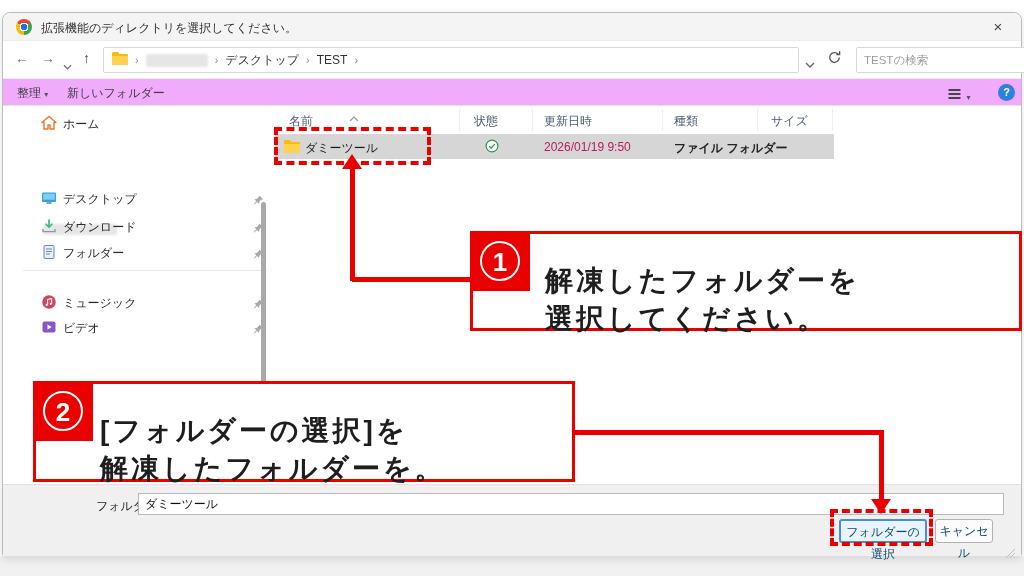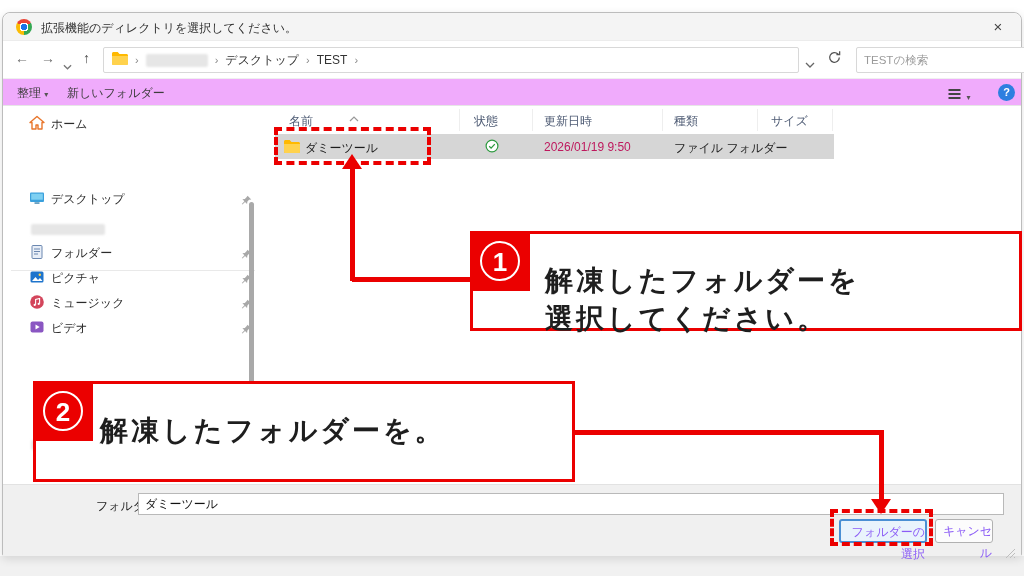--- a/index.html
+++ b/index.html
@@ -44,49 +44,49 @@
 
   
   #cmdbar { left:0; top:66px; width:100%; height:27px; background:#f0abfc; border-bottom:1px solid #e6e6e6; }
   .cmd { font-size:12px; color:#3d3d3d; top:6px; }
   .caret { font-size:8px; color:#555; }
   #view-btn { left:944px; top:7px; }
   #help-btn { left:995px; top:5px; width:17px; height:17px; border-radius:50%;
     background:#2d7fe0; color:#fff; font-size:11px; font-weight:bold; text-align:center; line-height:17px; }
 
   
-  #sidebar { left:0; top:93px; width:266px; height:378px; background:#fff; }
+  #sidebar { left:12px; top:93px; width:266px; height:378px; background:#fff; }
   .side-item { position:absolute; left:0; width:250px; height:24px; }
   .side-ico { position:absolute; left:26px; top:4px; width:16px; height:16px; }
   .side-label { position:absolute; left:48px; top:5px; font-size:12px; color:#2b2b2b; }
   .pin { position:absolute; left:238px; top:6px; width:11px; height:11px; opacity:.75; }
   #side-divider { left:8px; top:164px; width:244px; height:1px; background:#e9e9e9; }
   #side-scroll { left:246px; top:96px; width:5px; height:190px; background:#a9a9a9; border-radius:3px; }
   #side-blur1 { left:28px; top:118px; width:74px; height:11px; }
   #side-blur2 { left:28px; top:334px; width:112px; height:10px; }
 
   
   .col-head { position:absolute; top:100px; font-size:12px; color:#4e5b74; }
   .col-line { position:absolute; top:96px; width:1px; height:22px; background:#eee; }
   #sort-chevron { left:346px; top:95px; }
   #file-row { left:272px; top:121px; width:559px; height:25px; background:#d6d6d6; }
   #row-folder-ico { left:9px; top:5px; }
   #row-name { left:30px; top:6px; font-size:12px; color:#1c1c1c; }
   #row-status { left:210px; top:5px; }
   #row-date { left:269px; top:6px; font-size:12px; color:#be185d; }
-  #row-type { left:399px; top:6px; font-size:12px; color:#222; }
+  #row-type { left:399px; top:6px; font-size:12px; color:#222;font-weight:bold; }
 
   
   #footer { left:0; top:471px; width:100%; height:72px; background:#f0f0f0; border-top:1px solid #e2e2e2; }
   #folder-label { left:93px; top:13px; font-size:12px; color:#1f1f1f; }
   #folder-input { left:135px; top:8px; width:866px; height:22px; background:#fff;
     border:1px solid #b9b9b9; font-size:12px; color:#111; padding:0 6px;
     font-family:"Liberation Sans","DejaVu Sans",sans-serif; outline:none; }
-  .btn { position:absolute; top:34px; height:24px; font-size:12px; color:#8b5cf6;
-    text-align:right; line-height:22px; border-radius:3px; cursor:pointer; }
+  .btn { position:absolute; top:34px; height:24px; font-size:12px; color:#0c4a6e;
+    text-align:center; line-height:22px; border-radius:3px; cursor:pointer; }
   #select-btn { left:836px; width:88px; background:#e9f3fc; border:2px solid #4a8fd4; }
   #cancel-btn { left:932px; width:58px; background:#fcfcfc; border:1px solid #b1b1b1; }
   #grip { right:5px; top:60px; }
   .dash-box { position:absolute; border:4px dashed #eb0000; }
   #dash-folder { left:274px; top:127px; width:157px; height:38px; }
   #dash-select { left:830px; top:509px; width:103px; height:37px; }
 
   .ann-box { position:absolute; background:#fff; border:3px solid #eb0000; }
   .badge { position:absolute; left:-3px; top:-3px; width:60px; height:60px; background:#eb0000;
     display:flex; align-items:center; justify-content:center; }
@@ -208,51 +208,51 @@
             </svg>
         </span>
         <span class="side-label">デスクトップ</span>
         <span class="pin">
           <svg width="11" height="11" viewBox="0 0 12 12">
               <path d="M7.2.8l4 4-2.4.5L7 7.1l-.4 2.7-2.2-2.2L1.6 10.4l-.7-.7 2.8-2.8L1.5 4.7l2.7-.4 1.8-1.8z" fill="#8b8b8b"></path>
             </svg>
         </span>
       </div>
 
+      <div class="side-item" style="top:108px">
+        <span class="side-ico">
+          <svg width="16" height="16" viewBox="0 0 16 16">
+              <path d="M8 1.2v7.6" stroke="#35b979" stroke-width="1.6"></path>
+              <path d="M4.6 5.8L8 9.2l3.4-3.4" fill="none" stroke="#35b979" stroke-width="1.6"></path>
+              <path d="M2 11v2.6h12V11" fill="none" stroke="#8a9aa8" stroke-width="1.4"></path>
+            </svg>
+        </span>
+        <span class="side-label">ダウンロード</span>
+        <span class="pin">
+          <svg width="11" height="11" viewBox="0 0 12 12">
+              <path d="M7.2.8l4 4-2.4.5L7 7.1l-.4 2.7-2.2-2.2L1.6 10.4l-.7-.7 2.8-2.8L1.5 4.7l2.7-.4 1.8-1.8z" fill="#8b8b8b"></path>
+            </svg>
+        </span>
+      </div>
 
       <div class="side-item" style="top:134px">
         <span class="side-ico">
           <svg width="16" height="16" viewBox="0 0 16 16">
               <rect x="3" y="1.5" width="10" height="13" rx="1" fill="#e8eef7" stroke="#6b87b0" stroke-width="1"></rect>
               <path d="M5 5h6M5 7.5h6M5 10h4" stroke="#6b87b0" stroke-width="1"></path>
             </svg>
         </span>
         <span class="side-label">フォルダー</span>
         <span class="pin">
           <svg width="11" height="11" viewBox="0 0 12 12">
               <path d="M7.2.8l4 4-2.4.5L7 7.1l-.4 2.7-2.2-2.2L1.6 10.4l-.7-.7 2.8-2.8L1.5 4.7l2.7-.4 1.8-1.8z" fill="#8b8b8b"></path>
             </svg>
         </span>
       </div>
 
-      <div class="side-item" style="top:159px">
-        <span class="side-ico">
-          <svg width="16" height="16" viewBox="0 0 16 16">
-              <rect x="1.5" y="2.5" width="13" height="11" rx="1.5" fill="#1e74cc"></rect>
-              <circle cx="10.8" cy="5.8" r="1.2" fill="#ffd24d"></circle>
-              <path d="M3 12l3.5-4 2.5 3 2-2 2.5 3z" fill="#fff"></path>
-            </svg>
-        </span>
-        <span class="side-label">ピクチャ</span>
-        <span class="pin">
-          <svg width="11" height="11" viewBox="0 0 12 12">
-              <path d="M7.2.8l4 4-2.4.5L7 7.1l-.4 2.7-2.2-2.2L1.6 10.4l-.7-.7 2.8-2.8L1.5 4.7l2.7-.4 1.8-1.8z" fill="#8b8b8b"></path>
-            </svg>
-        </span>
-      </div>
 
       <div class="side-item" style="top:184px">
         <span class="side-ico">
           <svg width="16" height="16" viewBox="0 0 16 16">
               <circle cx="8" cy="8" r="6.8" fill="#d3455b"></circle>
               <path d="M6.6 10.8V5.4l4-1v5.4" stroke="#fff" stroke-width="1.1" fill="none"></path>
               <circle cx="5.7" cy="10.9" r="1.1" fill="#fff"></circle>
               <circle cx="9.7" cy="9.9" r="1.1" fill="#fff"></circle>
             </svg>
         </span>
@@ -349,16 +349,17 @@
 
   <div class="abs arrow-seg" id="a2-h"></div>
   <div class="abs arrow-seg" id="a2-v"></div>
   <div id="a2-head"></div>
 
   <div class="ann-box" id="ann2">
     <div class="badge">
       <div class="badge-circle">2</div>
     </div>
     <div class="ann-text">
+      <div>[フォルダーの選択]を</div>
       <div>解凍したフォルダーを。</div>
     </div>
   </div>
 </div>
 
 </body></html>

